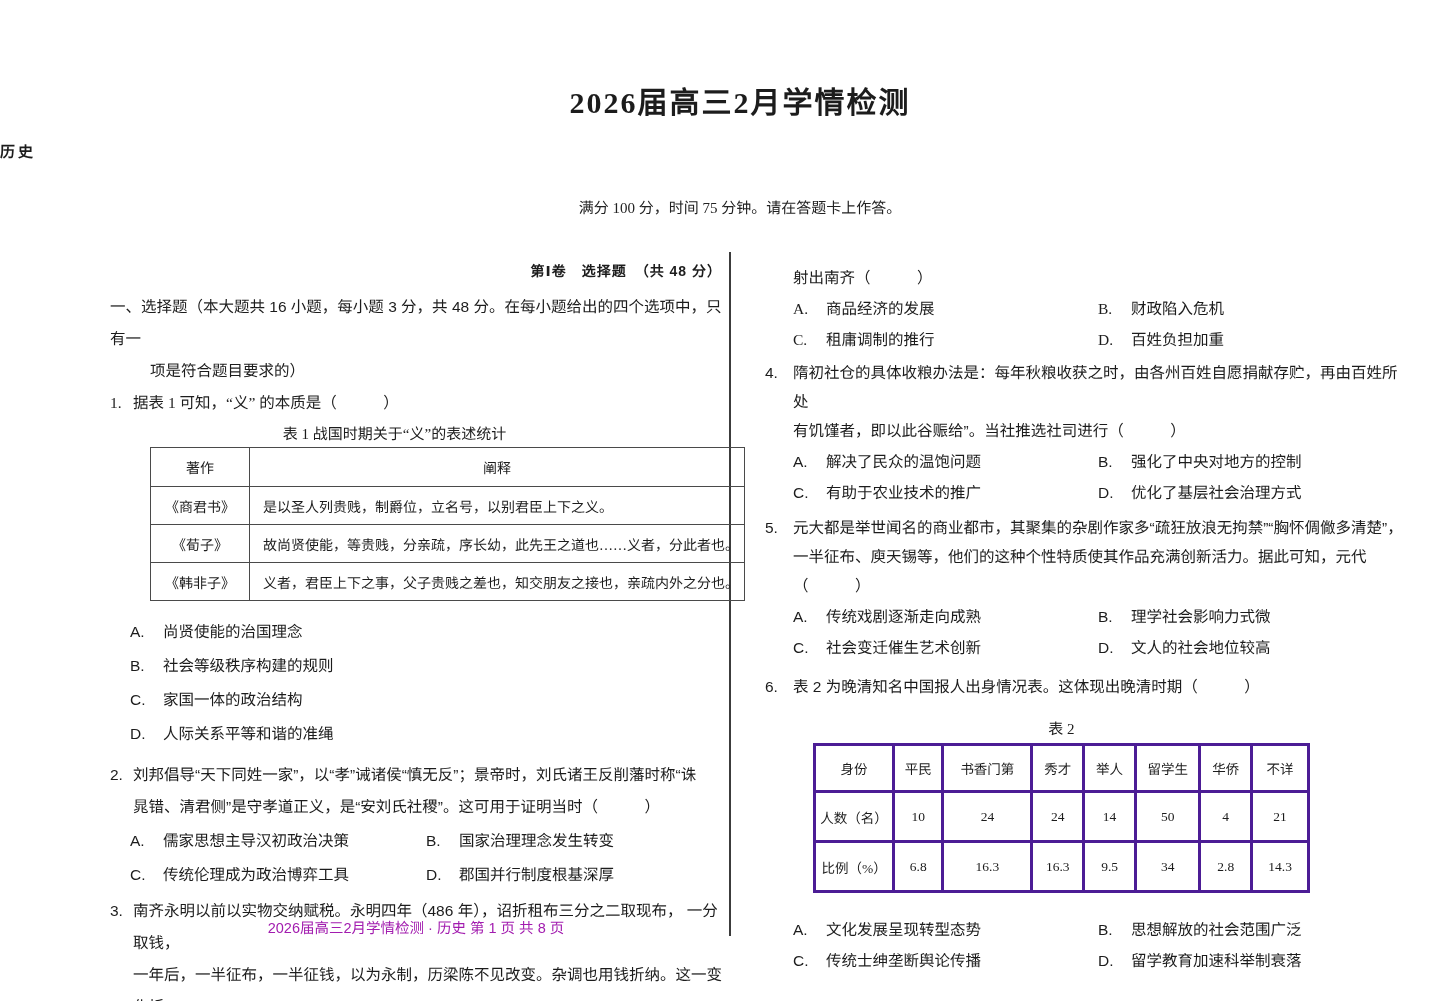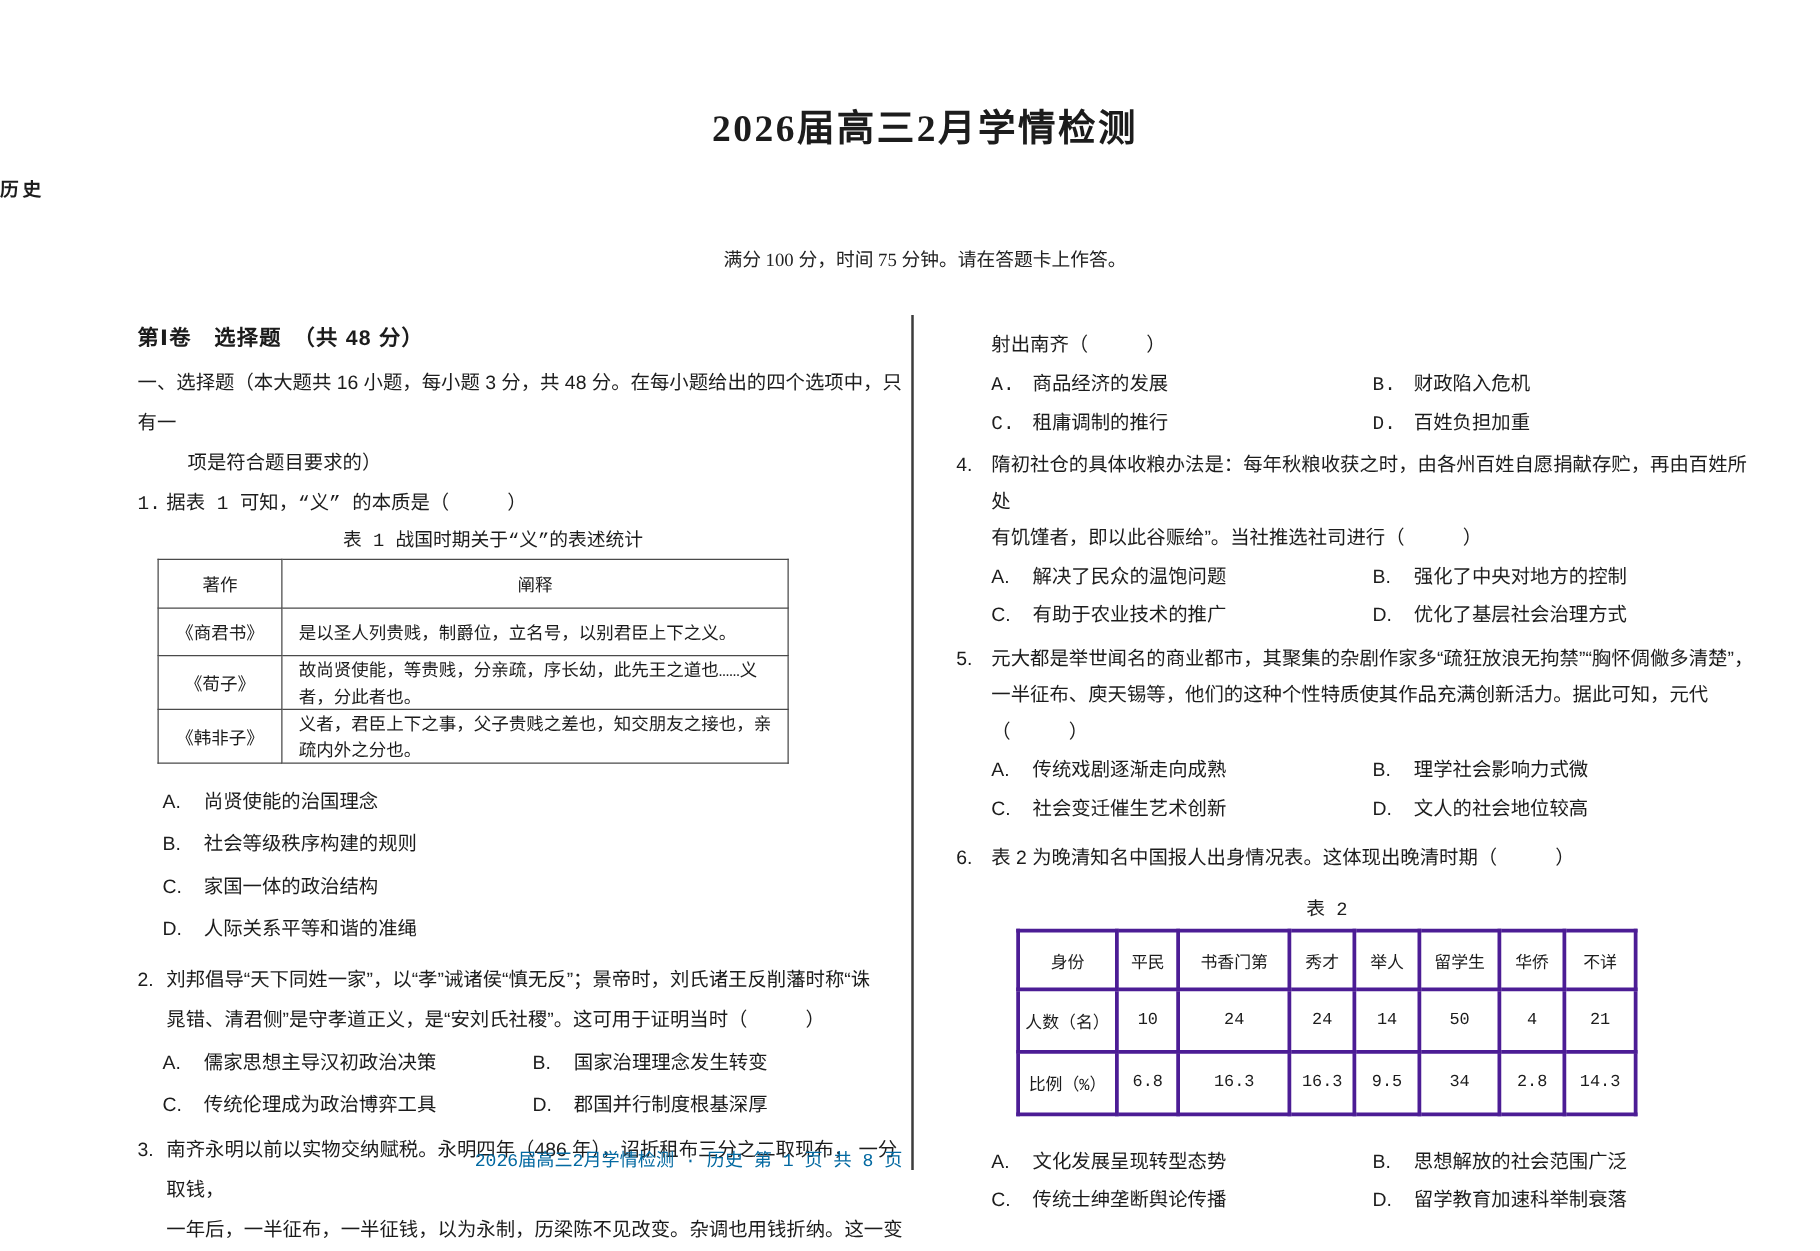--- a/index.html
+++ b/index.html
@@ -30,24 +30,24 @@
   }
   
   .divider{
     position:absolute;left:729px;top:252px;width:2px;height:684px;
     background:#3c3c3c;
   }
   .col{position:absolute;top:255px;}
   .col-left{left:110px;width:612px;}
   .col-right{left:765px;width:638px;}
   .sans{font-family:"Liberation Sans","DejaVu Sans",sans-serif;}
-  .serif{font-family:Liberation Mono, monospace;}
+  .serif{font-family:Liberation Serif, serif;}
   
   .section-title{
-    text-align:left;font-size:17px;font-weight:700;
+    text-align:right;font-size:14px;font-weight:700;
     font-family:"Liberation Sans","DejaVu Sans",sans-serif;
     margin:4px 0 8px 0;line-height:24px;letter-spacing:1px;
   }
   .line{line-height:32px;font-size:15.5px;}
   .col-right .line{line-height:29px;}
   .indent2{padding-left:40px;}
   .q{display:flex;align-items:flex-start;}
   .qnum{flex:0 0 23px;line-height:32px;font-size:15.5px;}
   .col-right .qnum{flex-basis:28px;line-height:29px;}
   .qbody{flex:1 1 auto;}
@@ -57,38 +57,38 @@
   .olabel{flex:0 0 22px;margin-right:11px;}
   .optrow{display:flex;padding-left:20px;margin-top:2px;}
   .col-right .optrow{padding-left:28px;}
   .optrow .opt{flex:0 0 50%;display:flex;line-height:32px;font-size:15.5px;box-sizing:border-box;}
   .col-right .optrow .opt{line-height:29px;}
   
   .tcaption{font-size:15px;line-height:26px;text-align:center;}
   .t1cap{margin:2px 0 0 32px;width:505px;}
   .t2cap{margin-left:48px;width:497px;line-height:24px;margin-top:16px;}
   table{border-collapse:collapse;table-layout:fixed;}
-  .t1{margin-left:16px;width:505px;font-size:14px;}
+  .t1{margin-left:40px;width:595px;font-size:14px;}
   .t1 th,.t1 td{border:1px solid #4a4a4a;font-weight:normal;text-align:center;padding:0 4px;}
   .t1 th{height:38px;}
   .t1 td{height:37px;}
   .t1 .c1{width:90px;}
   .t1 .tl{text-align:left;padding-left:13px;}
   .t2{margin-left:48px;width:497px;font-size:13.5px;margin-top:2px;}
   .t2 th,.t2 td{border:3px solid #4c1d95;font-weight:normal;text-align:center;padding:0 2px;}
   .t2 th{height:44px;}
   .t2 td{height:47px;}
   .mt6{margin-top:6px;}  .mt8{margin-top:8px;}
   .mt4{margin-top:4px;}  .mt10{margin-top:10px;}
   .mt22{margin-top:22px;}
   
   .footer{
-    position:absolute;top:916px;text-align:right;
-    font-size:14.5px;color:#0369a1;
-    font-family:Liberation Mono, monospace;
+    position:absolute;top:916px;text-align:center;
+    font-size:14.5px;color:#a21caf;
+    font-family:Liberation Sans, sans-serif;
   }
   .footer-left{left:110px;width:612px;}
   .footer-right{left:765px;width:638px;}
 </style>
 </head>
 <body>
 
 <div class="page">
 
   <div class="doc-title">2026届高三2月学情检测</div>

